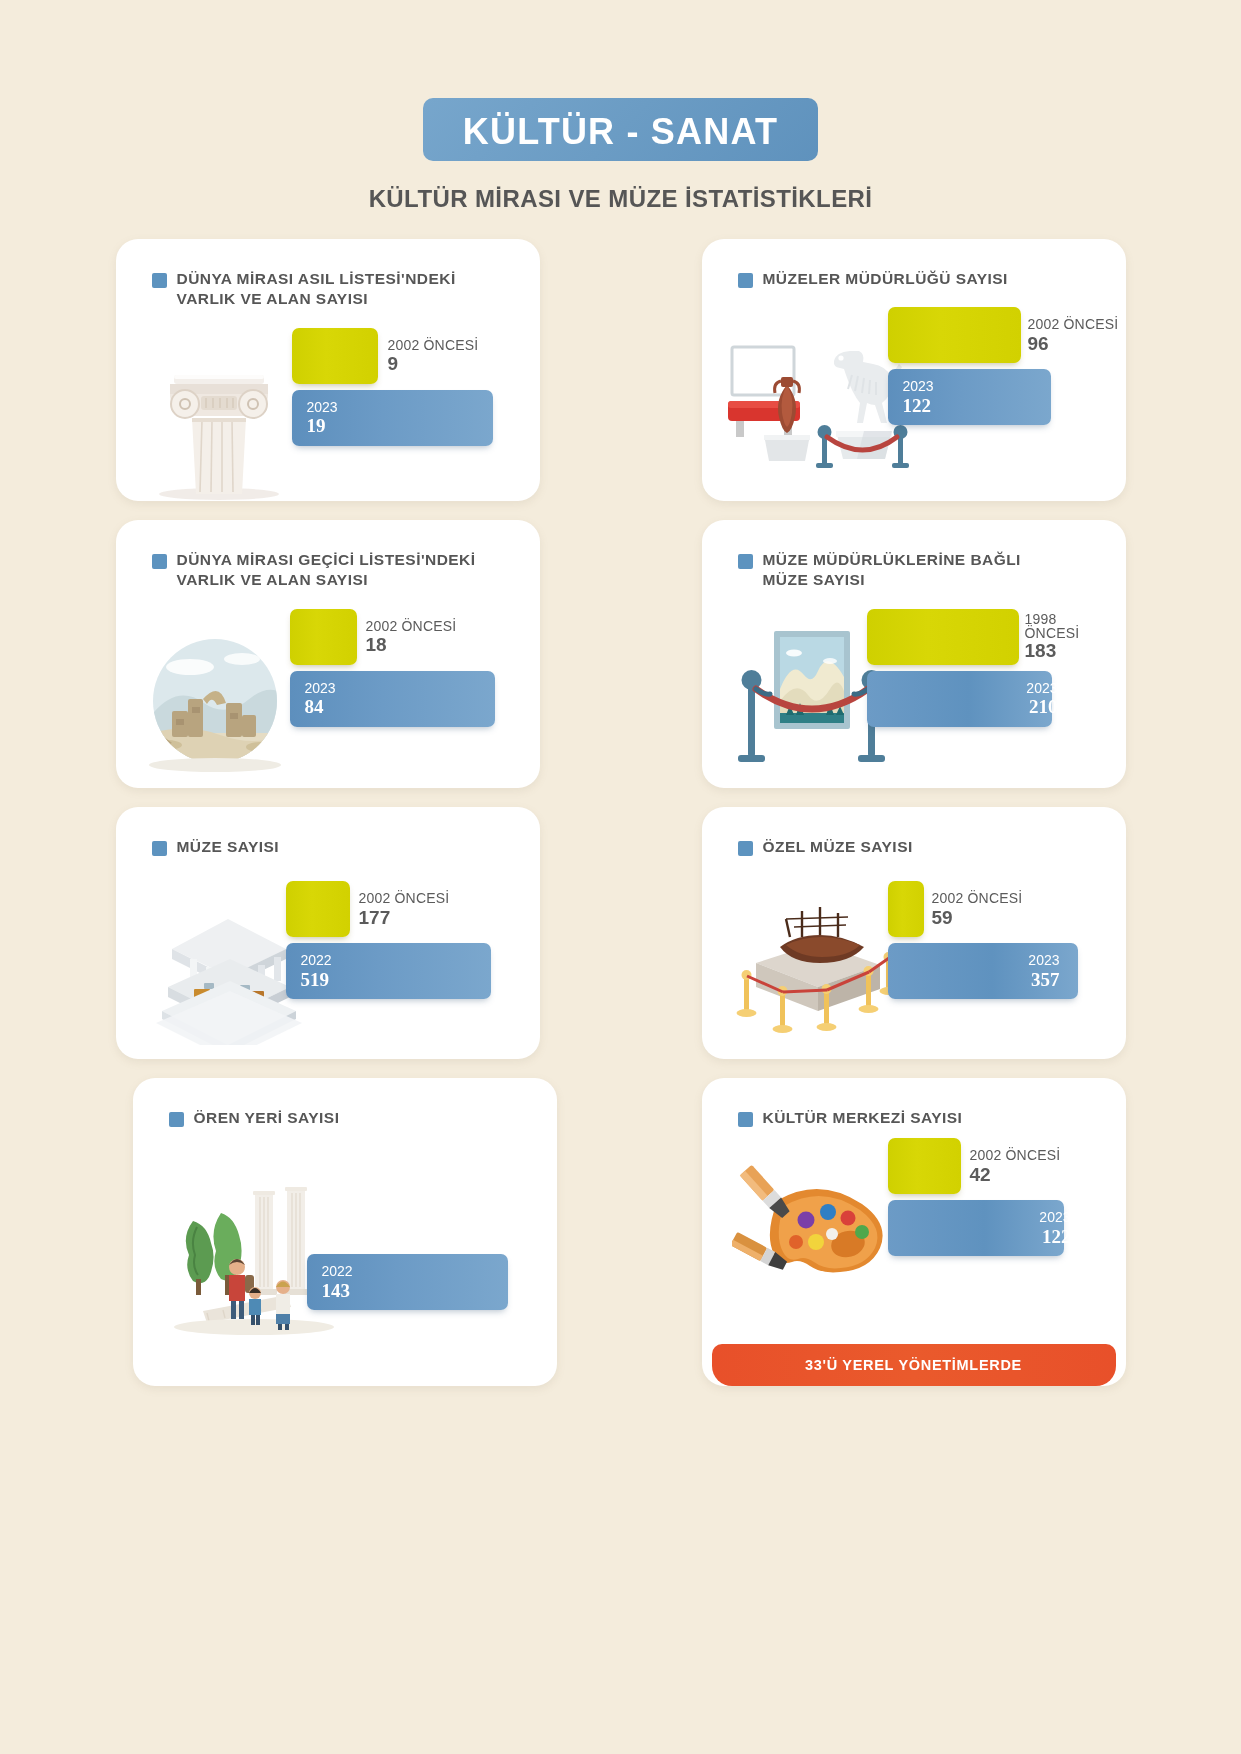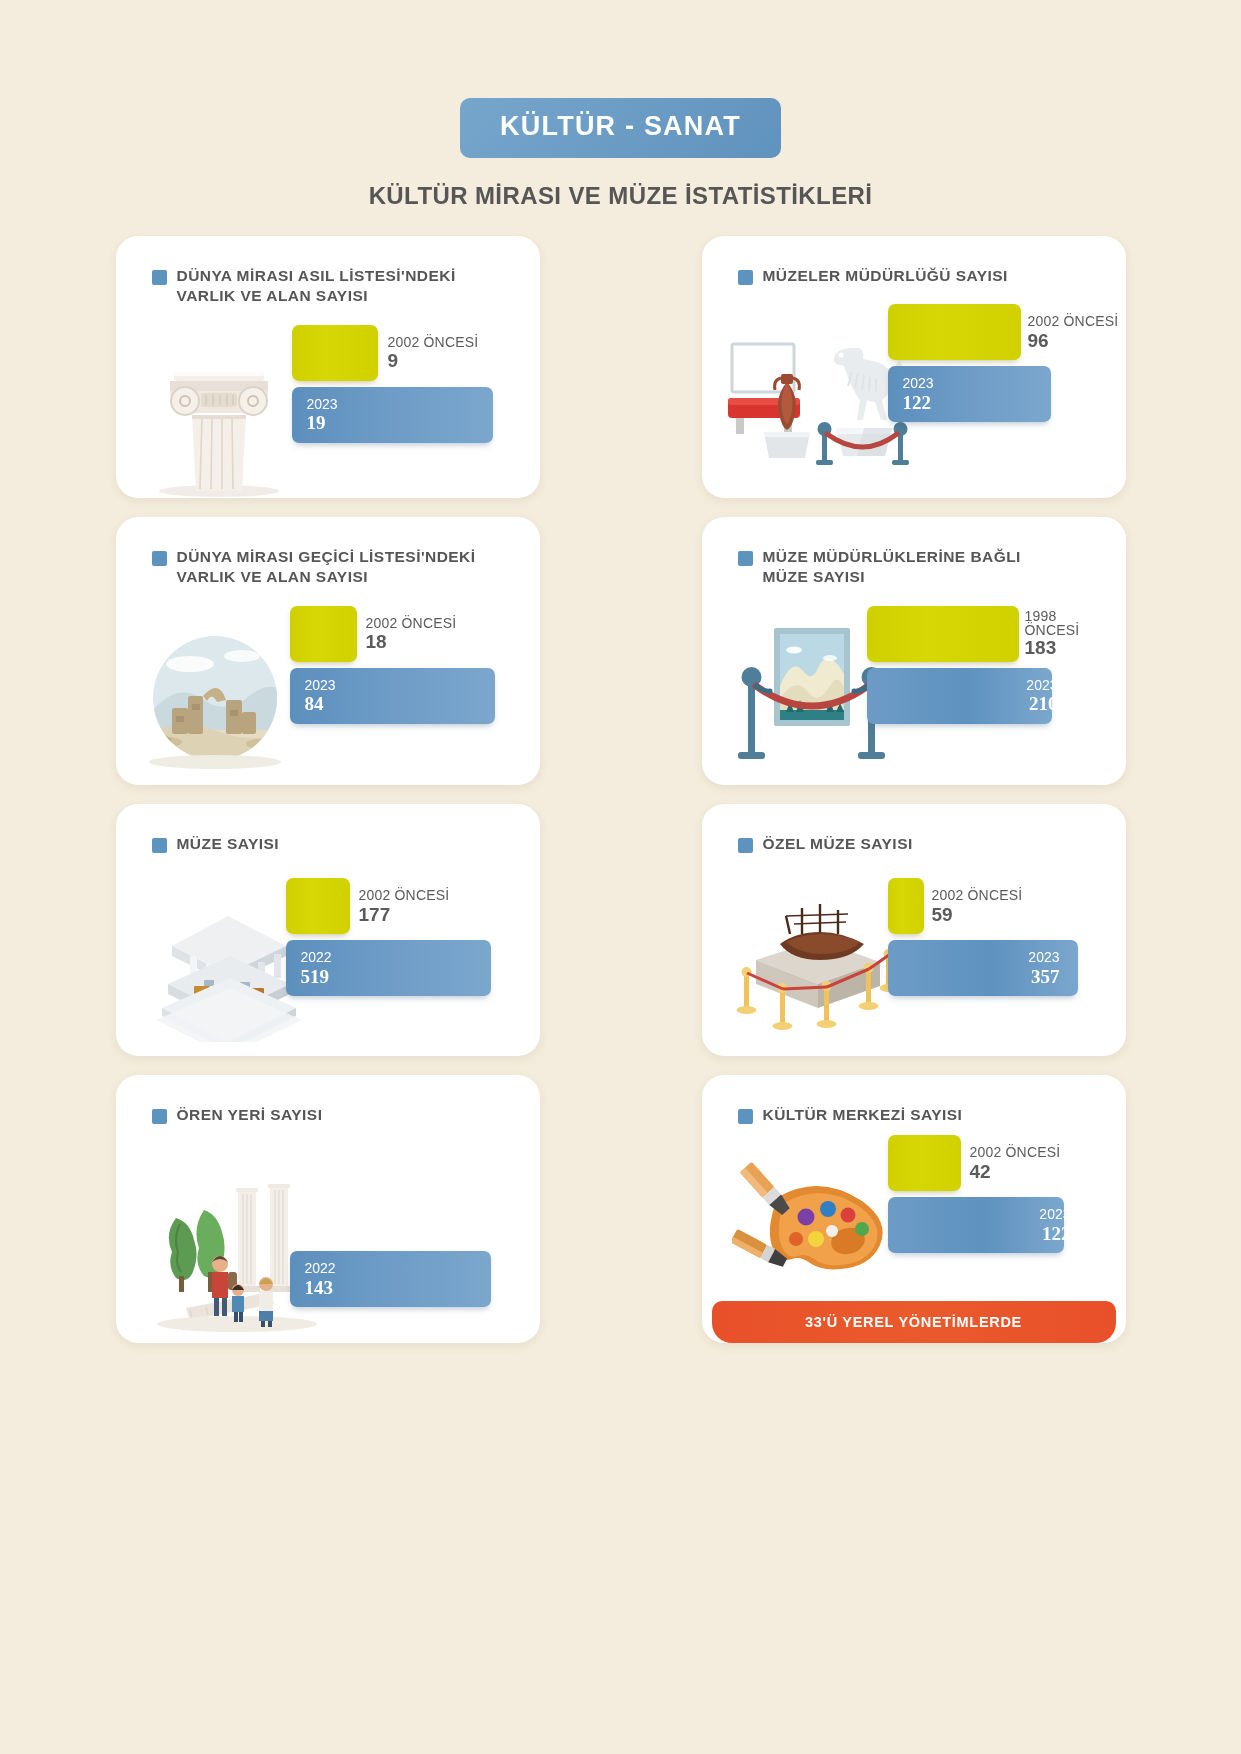--- a/index.html
+++ b/index.html
@@ -25,24 +25,24 @@
     letter-spacing: 0.5px;
     line-height: 1.18;
     color: #4d4d4d;
     text-transform: uppercase;
   }
   .main-title .ln { display: block; }
   .badge-wrap { margin-top: 26px; display: flex; justify-content: center; }
   .badge {
     background: linear-gradient(135deg, #77a6cc 0%, #6b9cc4 50%, #5f92bd 100%);
     color: #ffffff;
-    font-size: 27px;
+    font-size: 36px;
     font-weight: 800;
     letter-spacing: 1.2px;
-    padding: 13px 40px 16px 40px;
+    padding: 13px 40px 8px 40px;
     border-radius: 10px;
     display: inline-block;
   }
   .section-title {
     margin-top: 24px;
     font-size: 24px;
     font-weight: 800;
     letter-spacing: 0.4px;
     color: #565656;
   }
@@ -62,21 +62,21 @@
     position: relative;
     width: 424px;
     background: #ffffff;
     border-radius: 22px;
     box-shadow: 0 3px 9px rgba(150,135,105,0.13);
     padding: 30px 0 0 0;
   }
   .card.tall { height: 262px; }
   .card.mid  { height: 268px; }
   .card.low  { height: 252px; }
-  .card.last { height: 268px; overflow: hidden; }
+  .card.last { height: 308px; overflow: hidden; margin-left: 17px; }
 
   .card-head {
     display: flex;
     align-items: flex-start;
     padding: 0 22px 0 36px;
     gap: 10px;
   }
   .bullet {
     width: 15px; height: 15px;
     background: #5d93bf;

